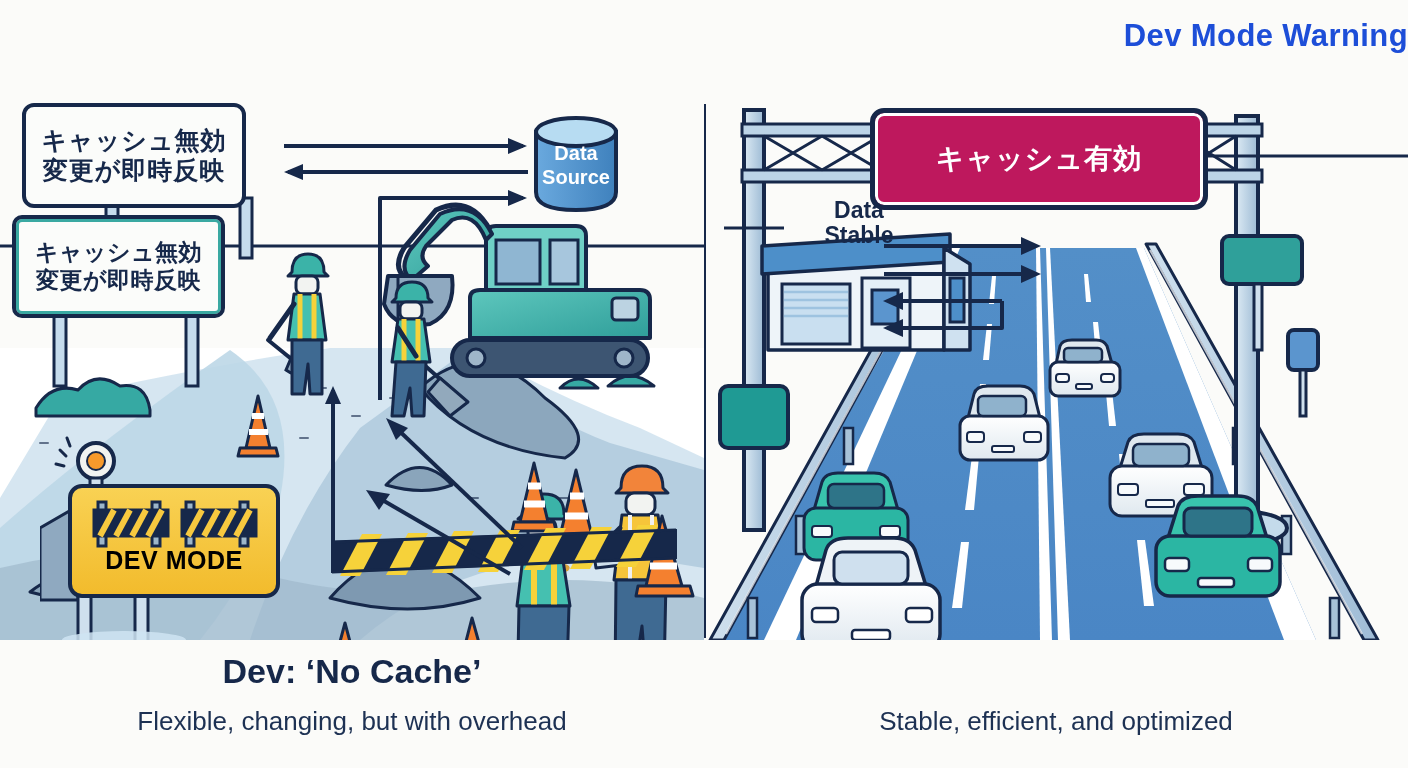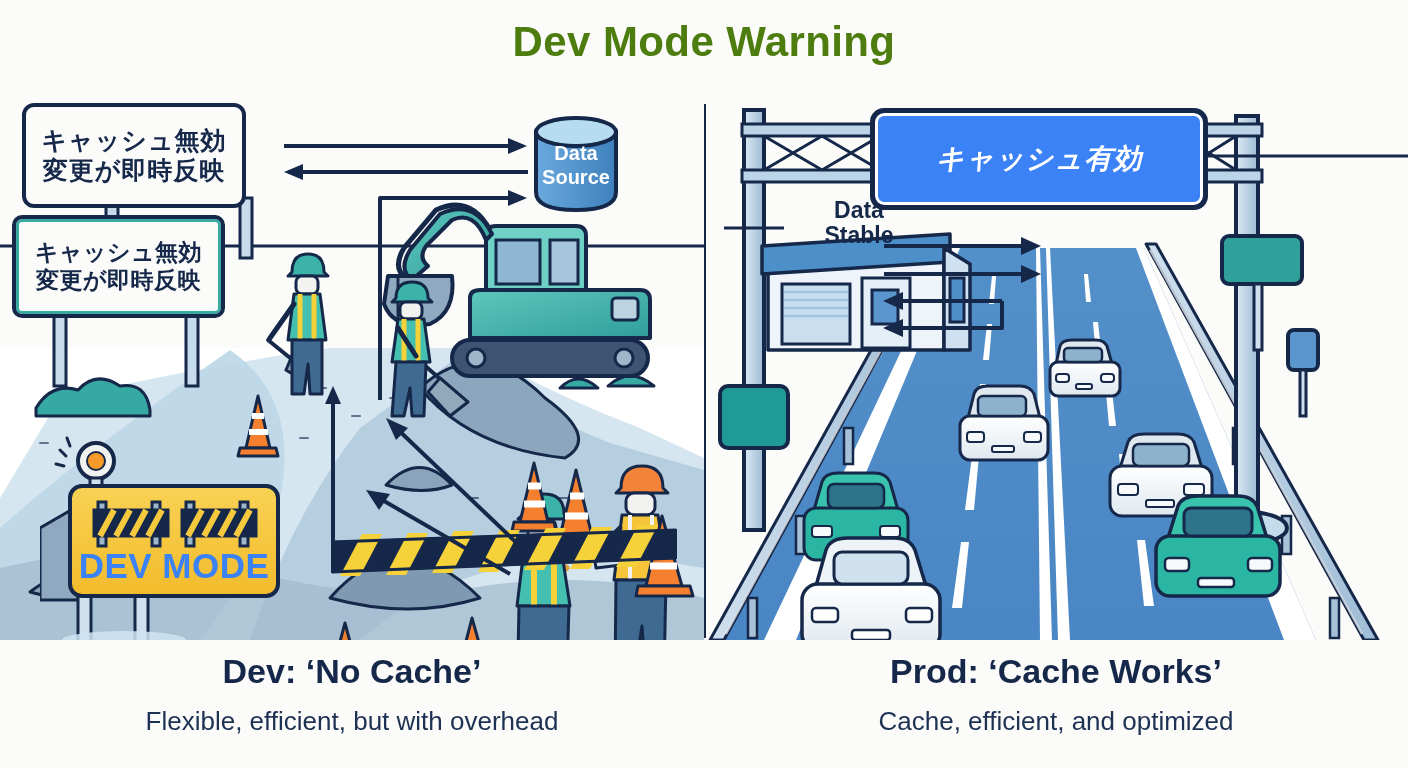--- a/index.html
+++ b/index.html
@@ -8,23 +8,23 @@
     background:#fbfbf9;
     font-family:"Liberation Sans","DejaVu Sans",sans-serif;
     overflow:hidden;
     position:relative;
   }
   .page{position:absolute;inset:0;}
 
   
   .title{
     position:absolute;top:18px;left:0;width:100%;
-    text-align:center;
-    font-size:42px;font-weight:bold;
-    color:#4d7c0f;
+    text-align:right;
+    font-size:31px;font-weight:bold;
+    color:#1d4ed8;
     letter-spacing:.4px;
   }
 
   
   .panel{position:absolute;top:98px;height:542px;overflow:hidden;}
   .panel-left{left:0;width:704px;}
   .panel-right{left:704px;width:704px;}
 
   .divider{
     position:absolute;left:704px;top:104px;width:2px;height:534px;
@@ -323,21 +323,21 @@
           <rect x="60" y="2" width="8" height="44" fill="#9db6c9" stroke="#16284a" stroke-width="3"></rect>
           <rect x="2" y="10" width="74" height="26" fill="#16284a" stroke="#16284a" stroke-width="3"></rect>
           <g stroke="#f7c93f" stroke-width="6">
             <line x1="8" y1="36" x2="22" y2="10"></line>
               <line x1="24" y1="36" x2="38" y2="10"></line>
             <line x1="40" y1="36" x2="54" y2="10"></line>
               <line x1="56" y1="36" x2="70" y2="10"></line>
           </g>
         </svg>
       </div>
-      <div class="abs" style="left:30px;top:118px;width:208px;text-align:center;font-size:35px;font-weight:bold;color:#3b82f6;letter-spacing:.5px;">DEV MODE</div>
+      <div class="abs" style="left:30px;top:118px;width:208px;text-align:center;font-size:25px;font-weight:bold;color:#000000;letter-spacing:.5px;">DEV MODE</div>
     </div>
   </div>
 
   <div class="divider"></div>
 
   <div class="panel panel-right">
     <svg width="704" height="542" viewBox="0 0 704 542">
       <defs>
         <linearGradient id="groad" x1="0" y1="0" x2="0" y2="1">
           <stop offset="0" stop-color="#538fc8"></stop>
@@ -507,28 +507,27 @@
       <g>
         <path d="M464 440 L474 408 Q478 398 494 398 L534 398 Q548 398 553 408 L563 440 Z" fill="#39c3ad" stroke="#16284a" stroke-width="3.5" stroke-linejoin="round"></path>
         <rect x="452" y="438" width="124" height="60" rx="14" fill="#2bb6a3" stroke="#16284a" stroke-width="3.5"></rect>
         <rect x="480" y="410" width="68" height="28" rx="7" fill="#2e7488" stroke="#16284a" stroke-width="3"></rect>
         <rect x="461" y="460" width="24" height="13" rx="4" fill="#f7fafc" stroke="#16284a" stroke-width="2.5"></rect>
         <rect x="544" y="460" width="24" height="13" rx="4" fill="#f7fafc" stroke="#16284a" stroke-width="2.5"></rect>
         <rect x="494" y="480" width="36" height="9" rx="3" fill="#f7fafc" stroke="#16284a" stroke-width="2.5"></rect>
       </g>
     </svg>
 
-    <div class="abs" style="left:166px;top:10px;width:328px;height:92px;background:#3b82f6;border:5px solid #16284a;border-radius:14px;display:flex;flex-direction:column;align-items:center;justify-content:center;box-shadow:inset 0 0 0 3px #ffffff;font-style:italic;">
+    <div class="abs" style="left:166px;top:10px;width:328px;height:92px;background:#be185d;border:5px solid #16284a;border-radius:14px;display:flex;flex-direction:column;align-items:center;justify-content:center;box-shadow:inset 0 0 0 3px #ffffff;">
       <div style="font-size:28px;font-weight:bold;color:#ffffff;letter-spacing:1px;line-height:1.12">キャッシュ有効</div>
     </div>
 
     <div class="abs" style="left:70px;top:100px;width:170px;text-align:center;line-height:1.1;">
       <div style="font-size:23px;font-weight:bold;color:#16284a;">Data</div>
       <div style="font-size:23px;font-weight:bold;color:#16284a;">Stable</div>
     </div>
   </div>
 
   <div class="cap cap-l cap-title">Dev: ‘No Cache’</div>
-  <div class="cap cap-l cap-sub">Flexible, efficient, but with overhead</div>
-  <div class="cap cap-r cap-title">Prod: ‘Cache Works’</div>
-  <div class="cap cap-r cap-sub">Cache, efficient, and optimized</div>
+  <div class="cap cap-l cap-sub">Flexible, changing, but with overhead</div>
+  <div class="cap cap-r cap-sub">Stable, efficient, and optimized</div>
 
 </div>
 
 </body></html>

